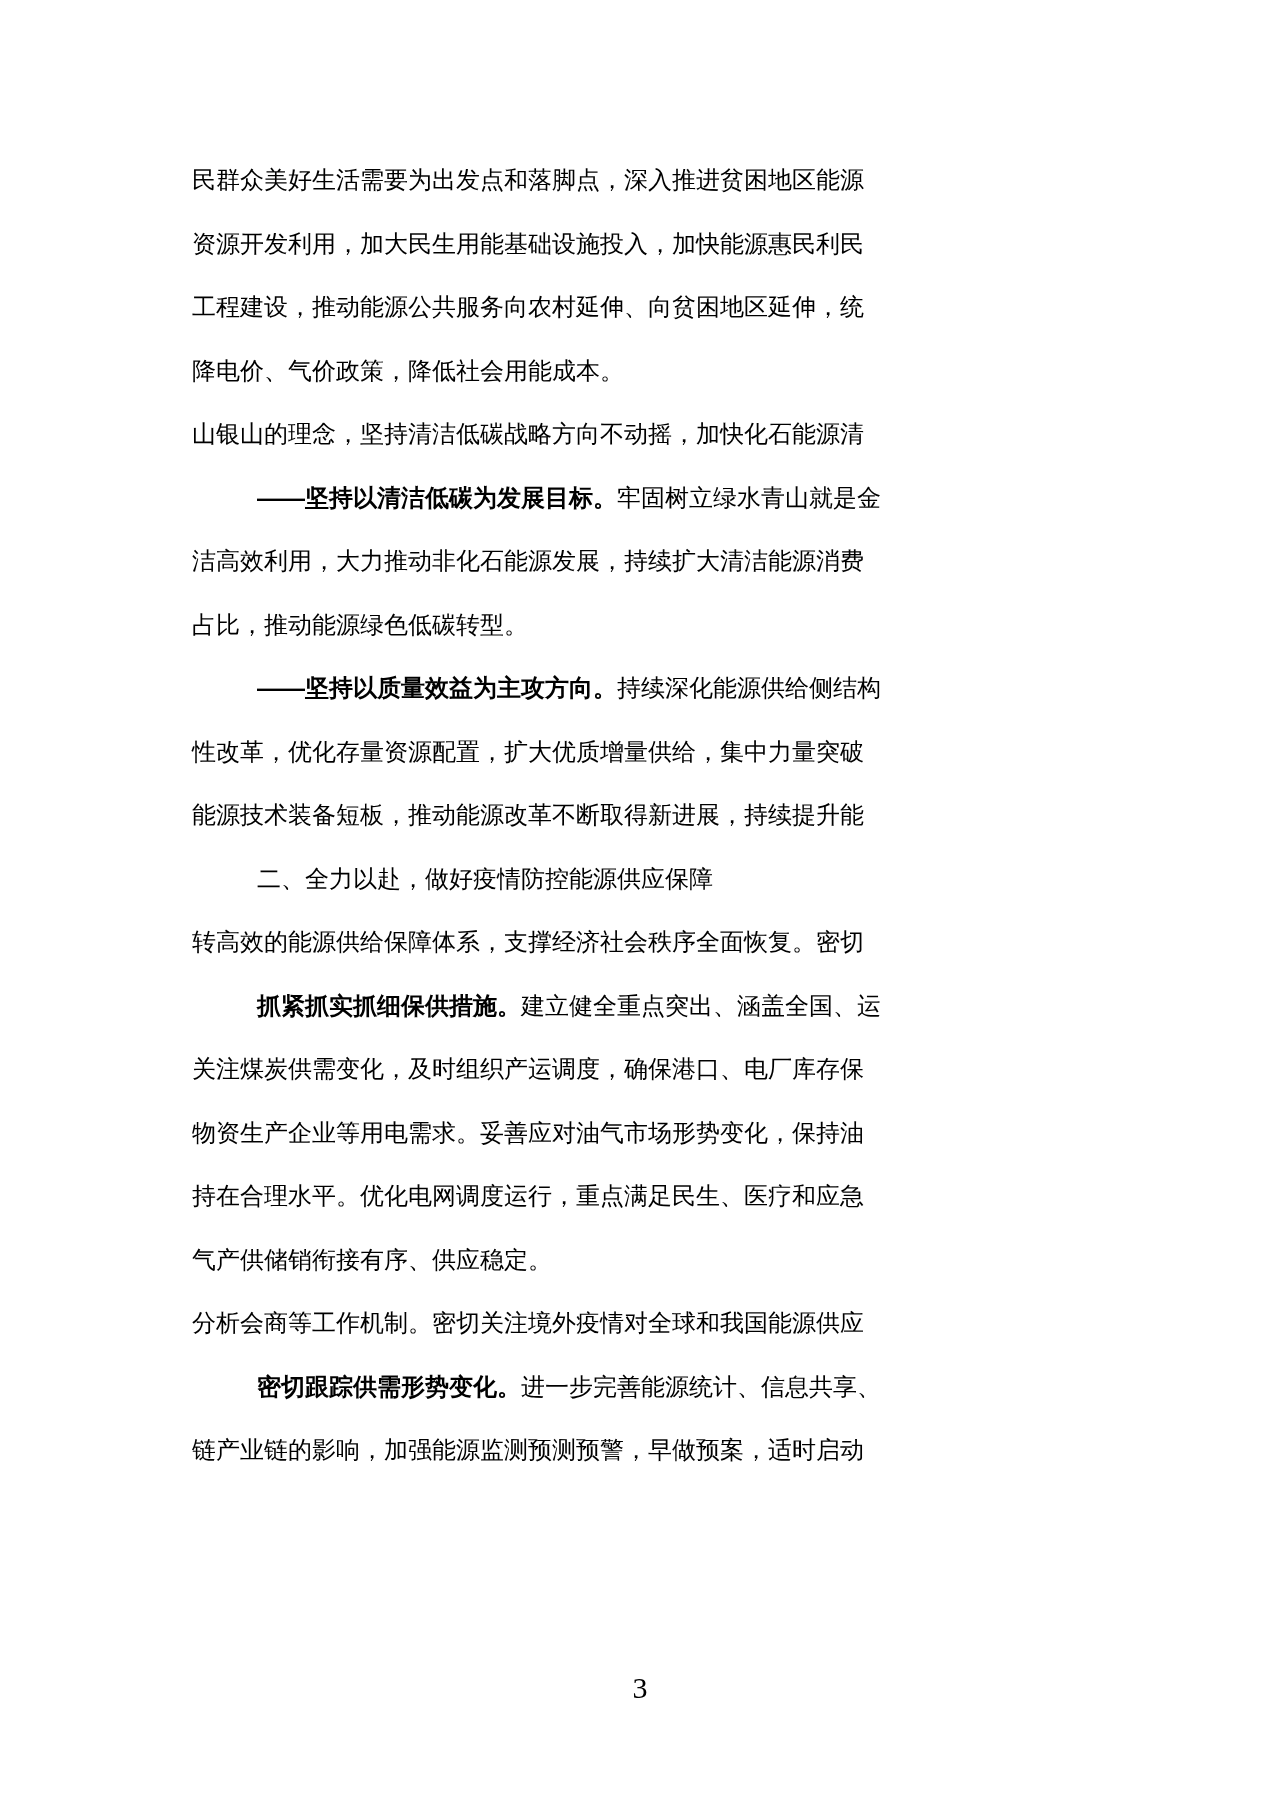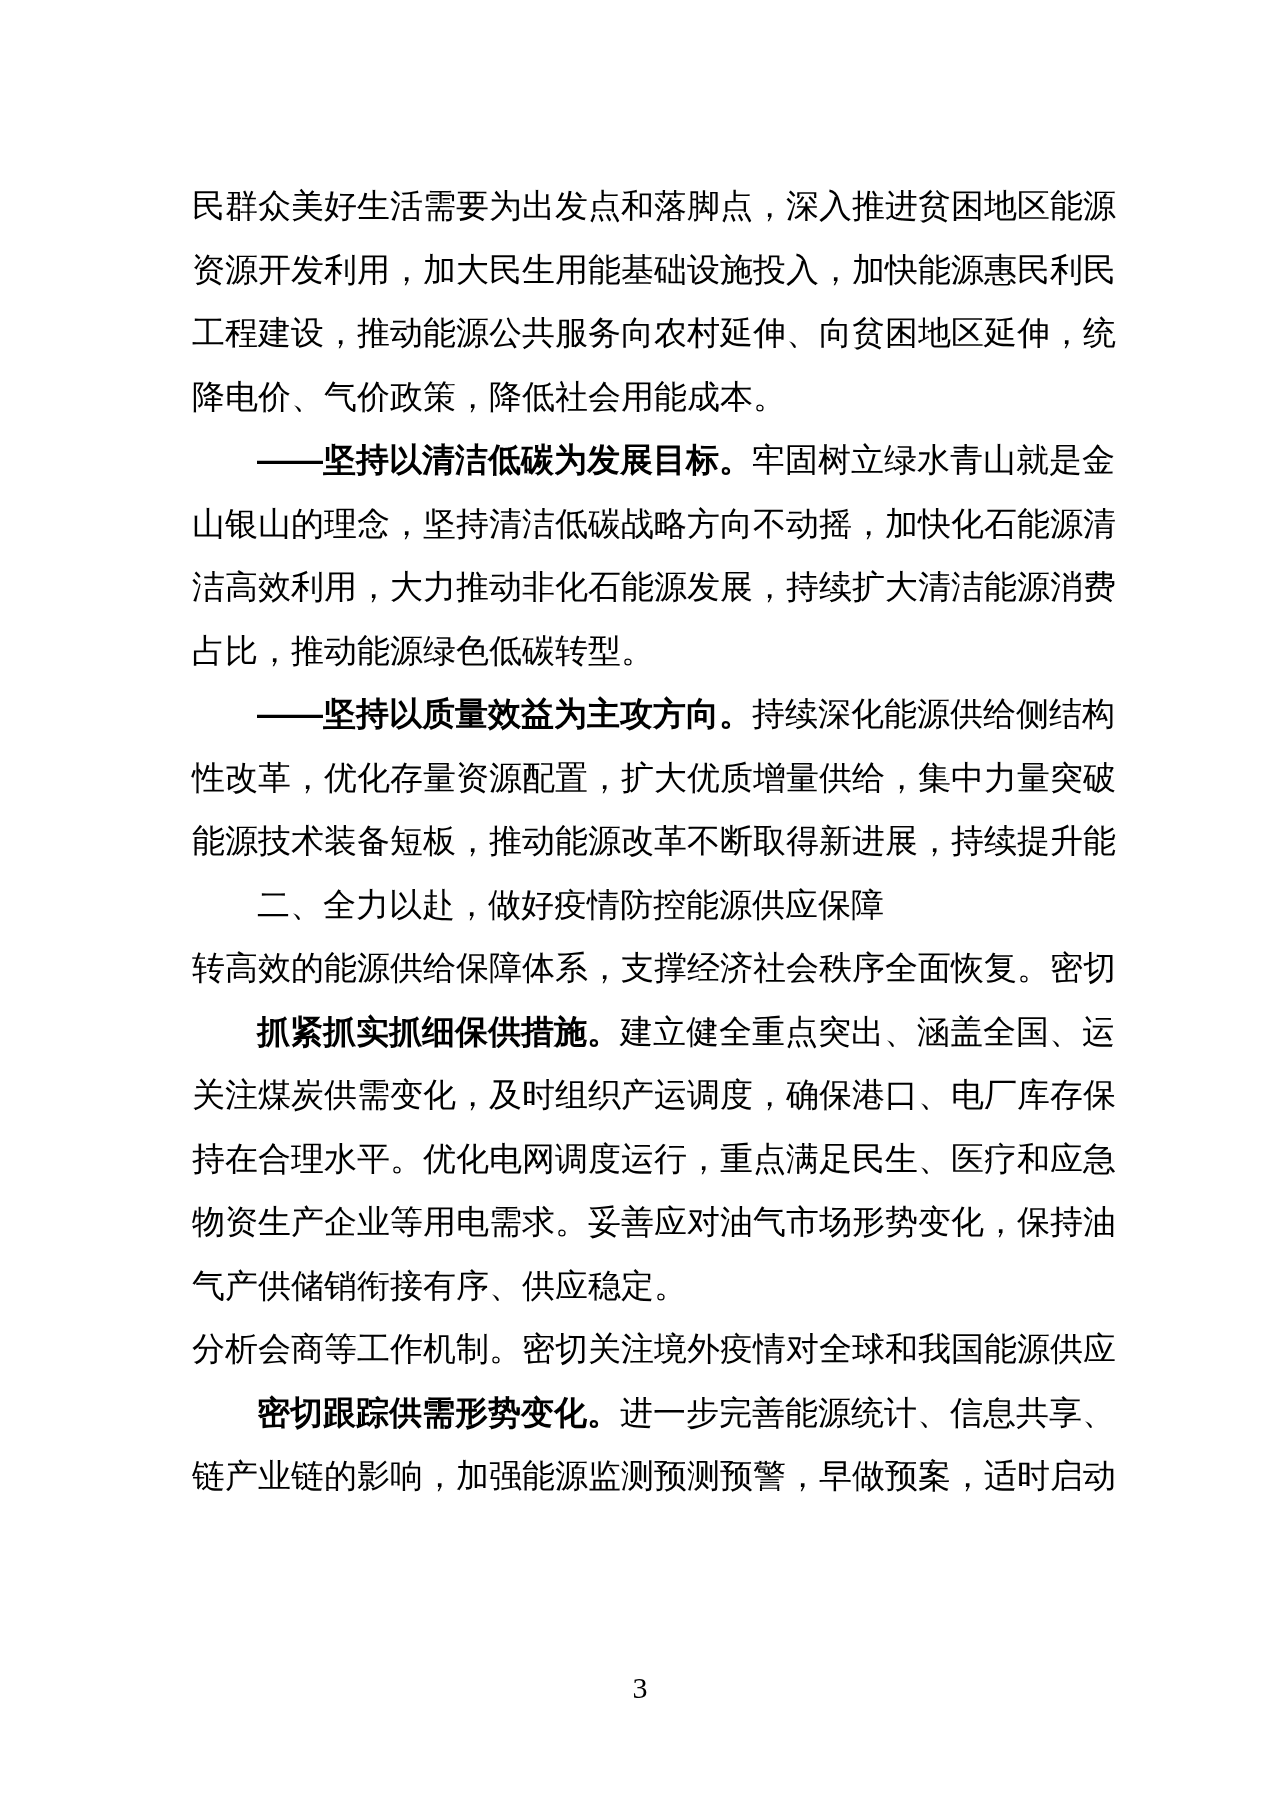--- a/index.html
+++ b/index.html
@@ -12,23 +12,23 @@
     font-family: "Liberation Sans", sans-serif;
   }
   .page {
     position: absolute;
     inset: 0;
     background: #ffffff;
   }
   .text-block {
     position: absolute;
     left: 192px;
-    top: 174px;
+    top: 148px;
     width: 916px;
-    font-size: 33px;
+    font-size: 24px;
     line-height: 63.5px;
   }
   .line {
     white-space: nowrap;
     height: 63.5px;
     text-align: left;
   }
   .line.indent { padding-left: 65px; }
   .line b { font-weight: 700; }
   .page-number {
@@ -45,32 +45,32 @@
 </style>
 </head>
 <body>
 
 <div class="page">
   <div class="text-block">
       <div class="line"><span>民群众美好生活需要为出发点和落脚点，深入推进贫困地区能源</span></div>
       <div class="line"><span>资源开发利用，加大民生用能基础设施投入，加快能源惠民利民</span></div>
       <div class="line"><span>工程建设，推动能源公共服务向农村延伸、向贫困地区延伸，统</span></div>
       <div class="line"><span>降电价、气价政策，降低社会用能成本。</span></div>
+      <div class="line"><span>山银山的理念，坚持清洁低碳战略方向不动摇，加快化石能源清</span></div>
       <div class="line indent"><b>——坚持以清洁低碳为发展目标。</b><span>牢固树立绿水青山就是金</span></div>
-      <div class="line"><span>山银山的理念，坚持清洁低碳战略方向不动摇，加快化石能源清</span></div>
       <div class="line"><span>洁高效利用，大力推动非化石能源发展，持续扩大清洁能源消费</span></div>
       <div class="line"><span>占比，推动能源绿色低碳转型。</span></div>
       <div class="line indent"><b>——坚持以质量效益为主攻方向。</b><span>持续深化能源供给侧结构</span></div>
       <div class="line"><span>性改革，优化存量资源配置，扩大优质增量供给，集中力量突破</span></div>
       <div class="line"><span>能源技术装备短板，推动能源改革不断取得新进展，持续提升能</span></div>
       <div class="line indent heading"><span>二、全力以赴，做好疫情防控能源供应保障</span></div>
       <div class="line"><span>转高效的能源供给保障体系，支撑经济社会秩序全面恢复。密切</span></div>
       <div class="line indent"><b>抓紧抓实抓细保供措施。</b><span>建立健全重点突出、涵盖全国、运</span></div>
       <div class="line"><span>关注煤炭供需变化，及时组织产运调度，确保港口、电厂库存保</span></div>
+      <div class="line"><span>物资生产企业等用电需求。妥善应对油气市场形势变化，保持油</span></div>
       <div class="line"><span>持在合理水平。优化电网调度运行，重点满足民生、医疗和应急</span></div>
-      <div class="line"><span>物资生产企业等用电需求。妥善应对油气市场形势变化，保持油</span></div>
       <div class="line"><span>气产供储销衔接有序、供应稳定。</span></div>
       <div class="line"><span>分析会商等工作机制。密切关注境外疫情对全球和我国能源供应</span></div>
       <div class="line indent"><b>密切跟踪供需形势变化。</b><span>进一步完善能源统计、信息共享、</span></div>
       <div class="line"><span>链产业链的影响，加强能源监测预测预警，早做预案，适时启动</span></div>
     </div>
   <div class="page-number">3</div>
 </div>
 
 </body></html>

